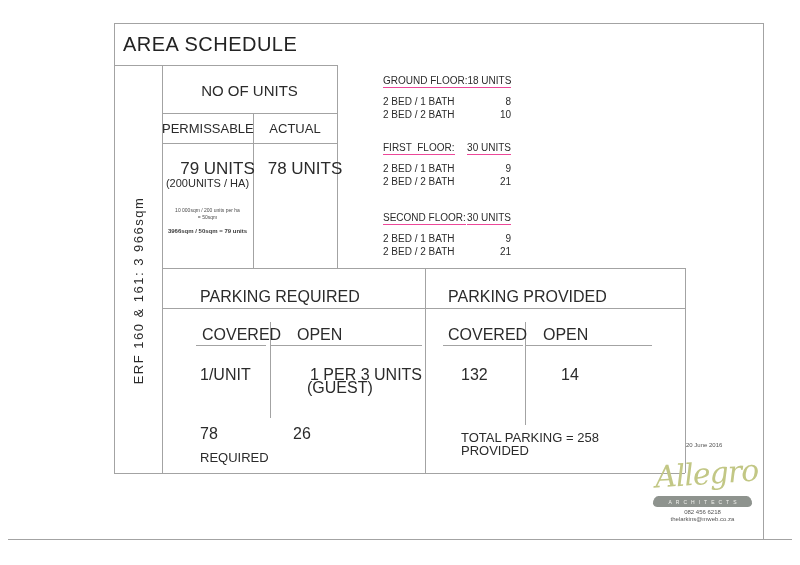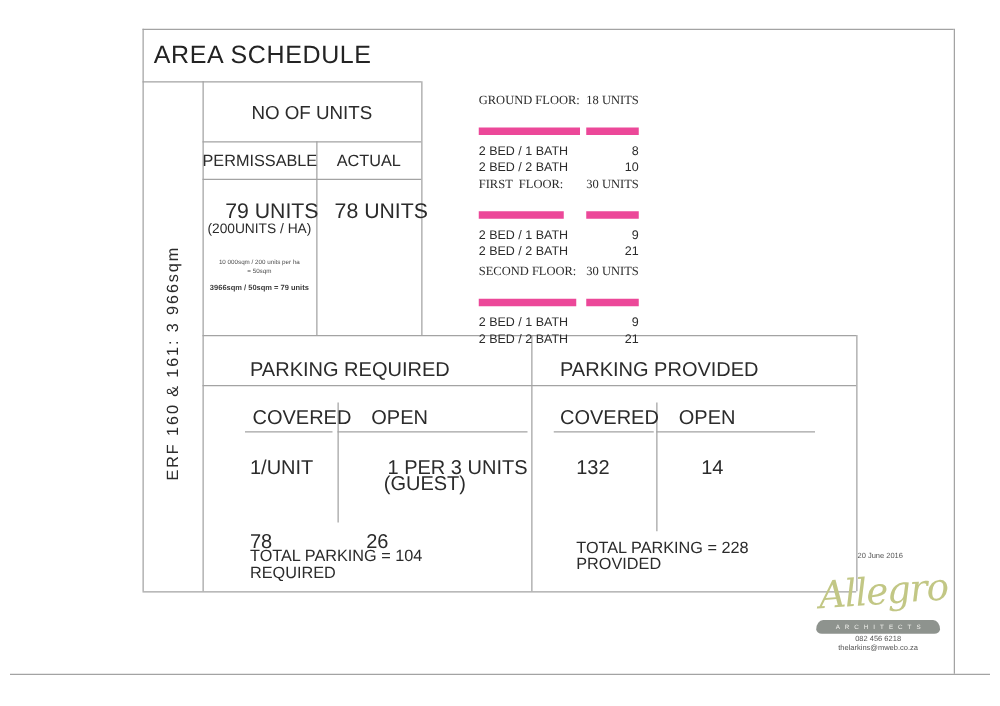--- a/index.html
+++ b/index.html
@@ -14,21 +14,21 @@
   .cell-head { font-size:13px; }
   .center { text-align:center; }
   .big-val { font-size:17px;margin-left:10px; }
   .sub-val { font-size:11px; }
   .calc { font-size:5px; color:#4a4a4a; line-height:6px; white-space:normal; }
   .calc-bold { font-size:6px; font-weight:bold; color:#3a3a3a; }
   .erf-label { position:absolute; left:13px; top:283px; width:250px; text-align:center;
                font-size:13px; letter-spacing:1.5px; transform:rotate(-90deg); }
   .floor-block { position:absolute; left:383px; width:128px; font-size:10px; }
   .floor-head { display:flex; justify-content:space-between; margin-bottom:7px; }
-  .floor-head span { border-bottom:6px solid #ec4899; padding-bottom:16px; white-space:pre;font-family:Liberation Serif, serif; }
+  .floor-head span { border-bottom:1px solid #ec4899; padding-bottom:1px; white-space:pre; }
   .floor-row { display:flex; justify-content:space-between; line-height:13px; }
   .park-label { font-size:16px; }
   .park-total { font-size:13px; line-height:14px; white-space:nowrap; }
   .stamp-small { font-size:6px; color:#555; text-align:center; }
   .logo-script { font-family:"DejaVu Serif", serif; font-style:italic; font-size:30px;
                  color:#c2c785; letter-spacing:-1px; transform:rotate(-4deg); }
   .banner { position:absolute; left:653px; top:496px; width:99px; height:11px;
             background:#8e938e; border-radius:6px 6px 5px 5px / 8px 8px 4px 4px;
             display:flex; align-items:center; justify-content:center; }
   .banner span { font-size:5px; letter-spacing:4px; color:#f2f2ee; padding-left:4px; }
@@ -123,29 +123,28 @@
   </div>
 
   <div class="txt park-label" style="left:200px; top:288px;">PARKING REQUIRED</div>
   <div class="txt park-label" style="left:202px; top:326px;">COVERED</div>
   <div class="txt park-label" style="left:297px; top:326px;">OPEN</div>
   <div class="txt park-label" style="left:200px; top:366px;">1/UNIT</div>
   <div class="txt park-label" style="left:310px; top:366px;">1 PER 3 UNITS</div>
   <div class="txt park-label" style="left:307px; top:379px;">(GUEST)</div>
   <div class="txt park-label" style="left:200px; top:425px;">78</div>
   <div class="txt park-label" style="left:293px; top:425px;">26</div>
-  <div class="txt park-total" style="left:200px; top:438px;">TOTAL PARKING = 104</div>
   <div class="txt park-total" style="left:200px; top:451px;">REQUIRED</div>
 
   <div class="txt park-label" style="left:448px; top:288px;">PARKING PROVIDED</div>
   <div class="txt park-label" style="left:448px; top:326px;">COVERED</div>
   <div class="txt park-label" style="left:543px; top:326px;">OPEN</div>
   <div class="txt park-label" style="left:461px; top:366px;">132</div>
   <div class="txt park-label" style="left:561px; top:366px;">14</div>
-  <div class="txt park-total" style="left:461px; top:431px;">TOTAL PARKING = 228</div>
+  <div class="txt park-total" style="left:461px; top:431px;">TOTAL PARKING = 258</div>
   <div class="txt park-total" style="left:461px; top:444px;">PROVIDED</div>
 
 
   <div class="txt stamp-small" style="left:686px; top:442px;">20 June 2016</div>
   <div class="txt logo-script" style="left:655px; top:456px;">Allegro</div>
   <div class="banner">
     <span>ARCHITECTS</span>
   </div>
   <div class="txt stamp-small" style="left:653px; top:509px; width:99px;">082 456 6218</div>
   <div class="txt stamp-small" style="left:653px; top:516px; width:99px;">thelarkins@mweb.co.za</div>

